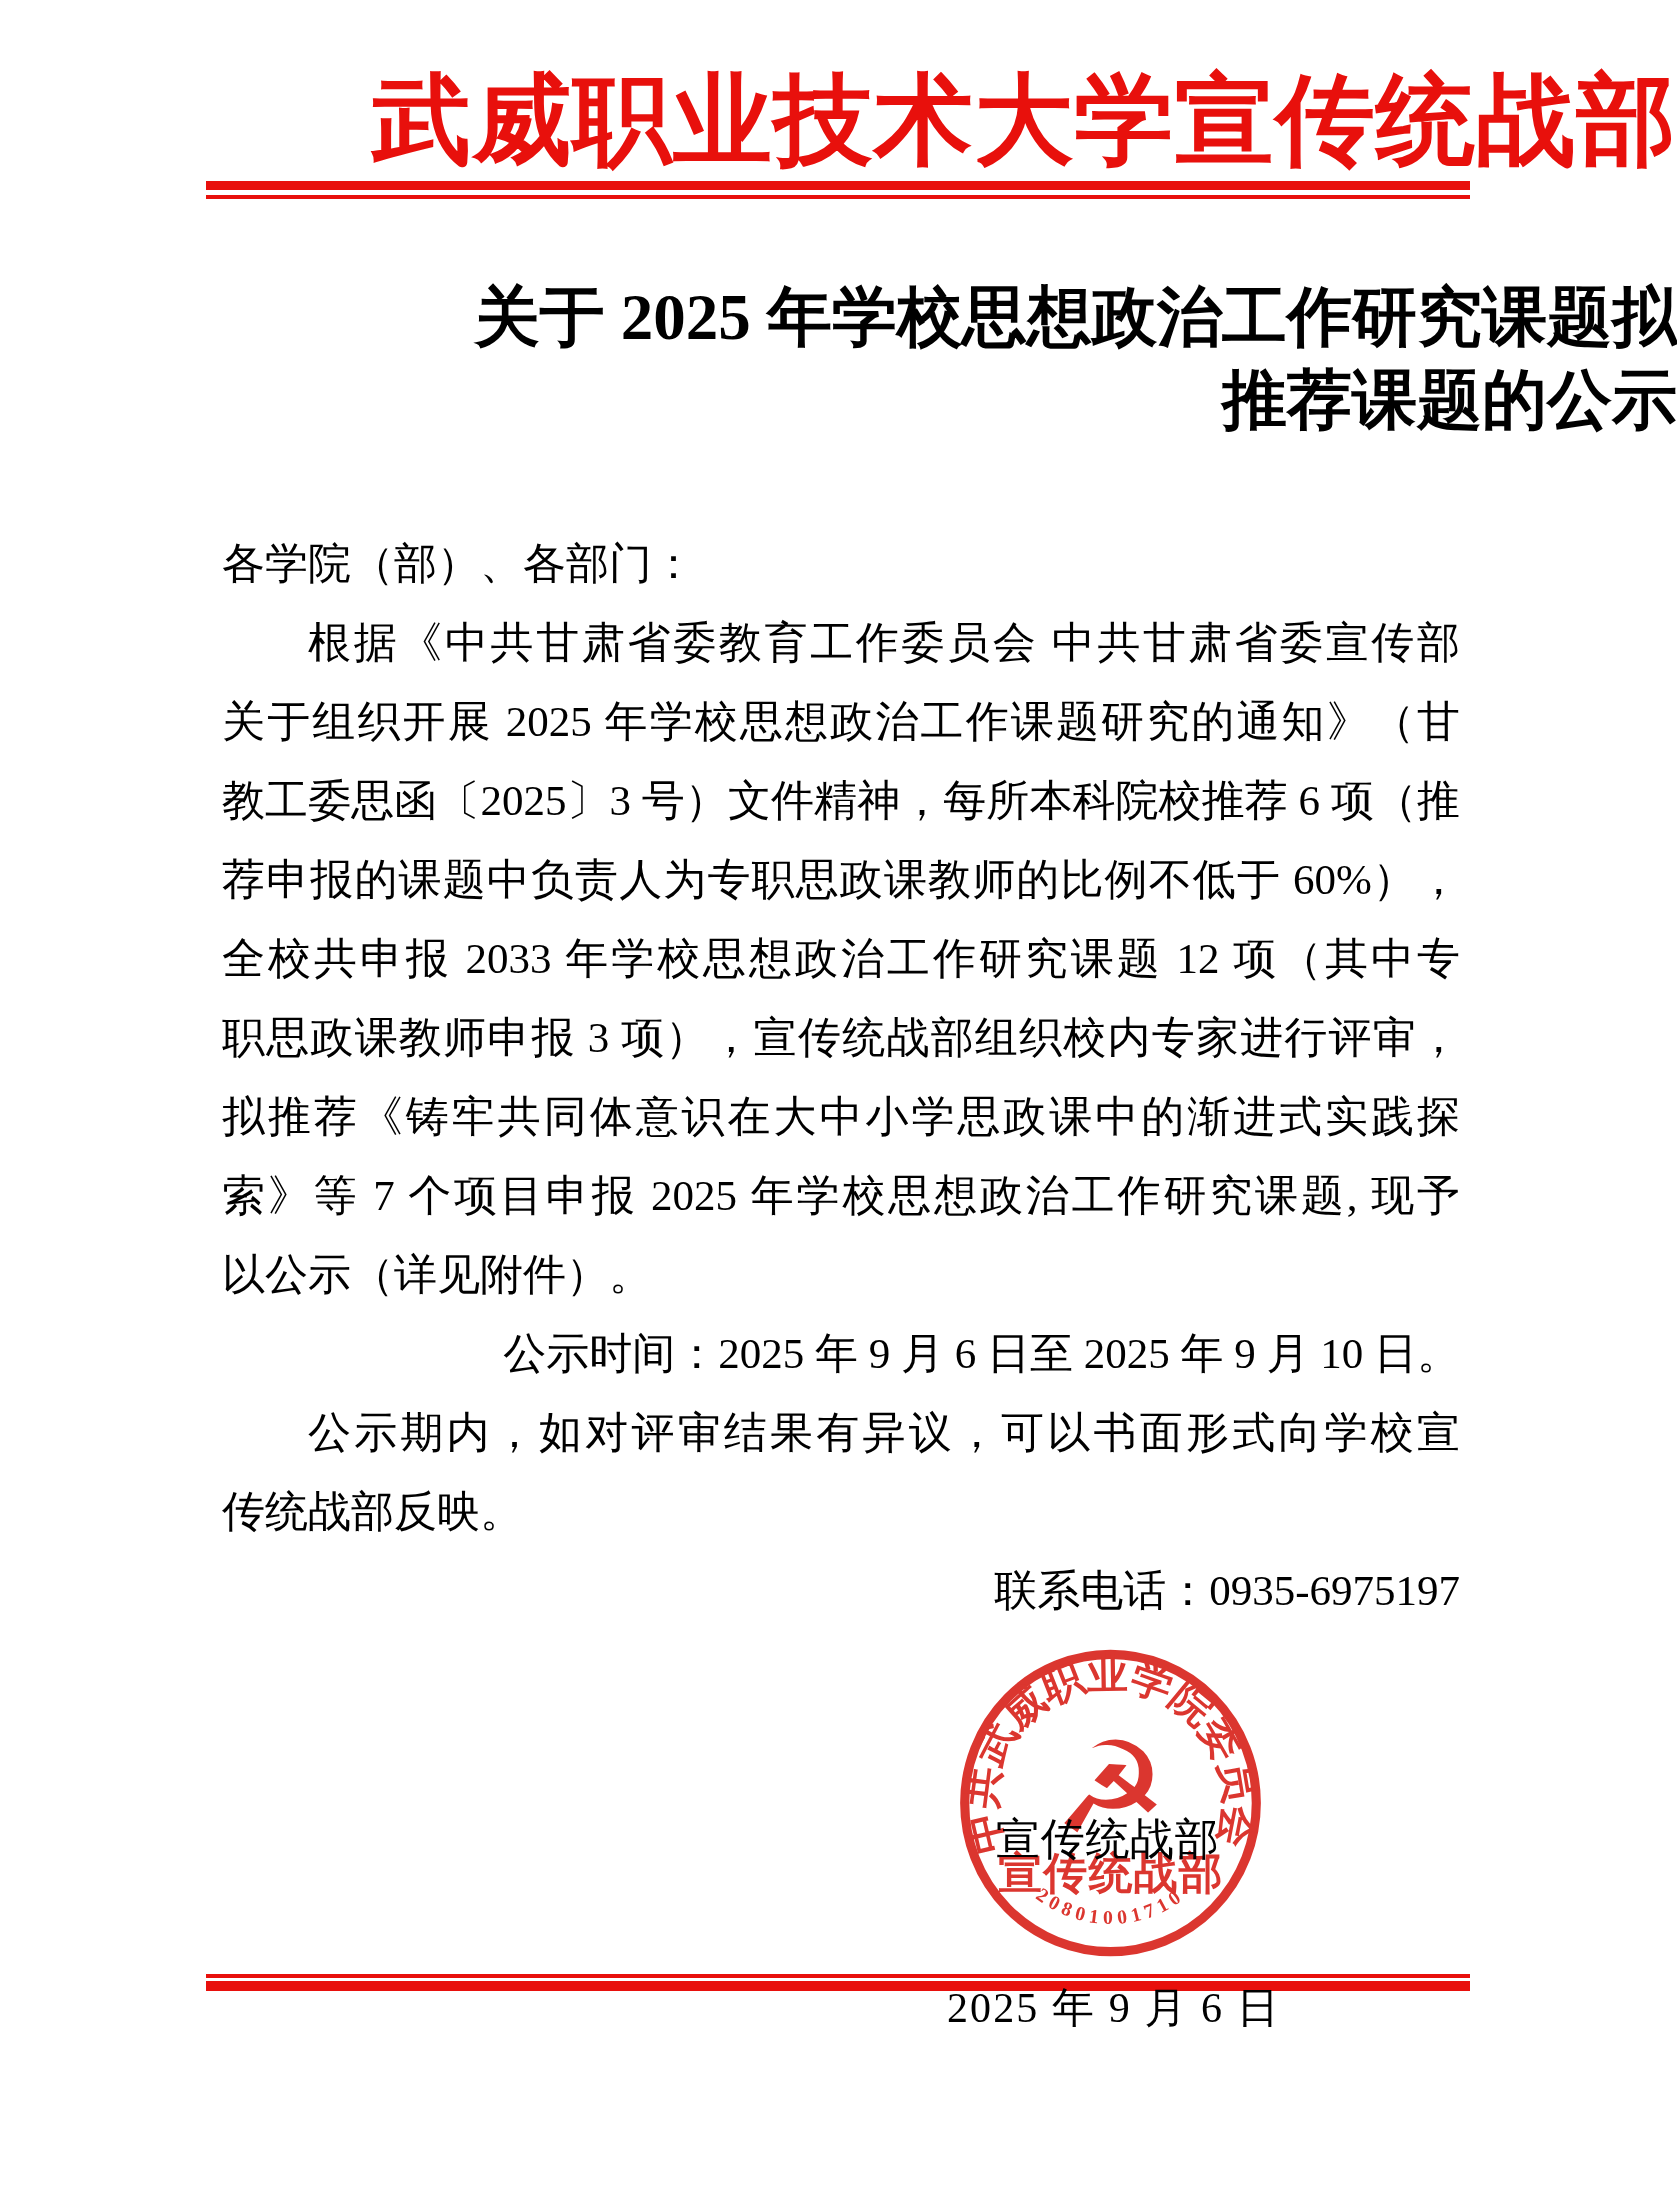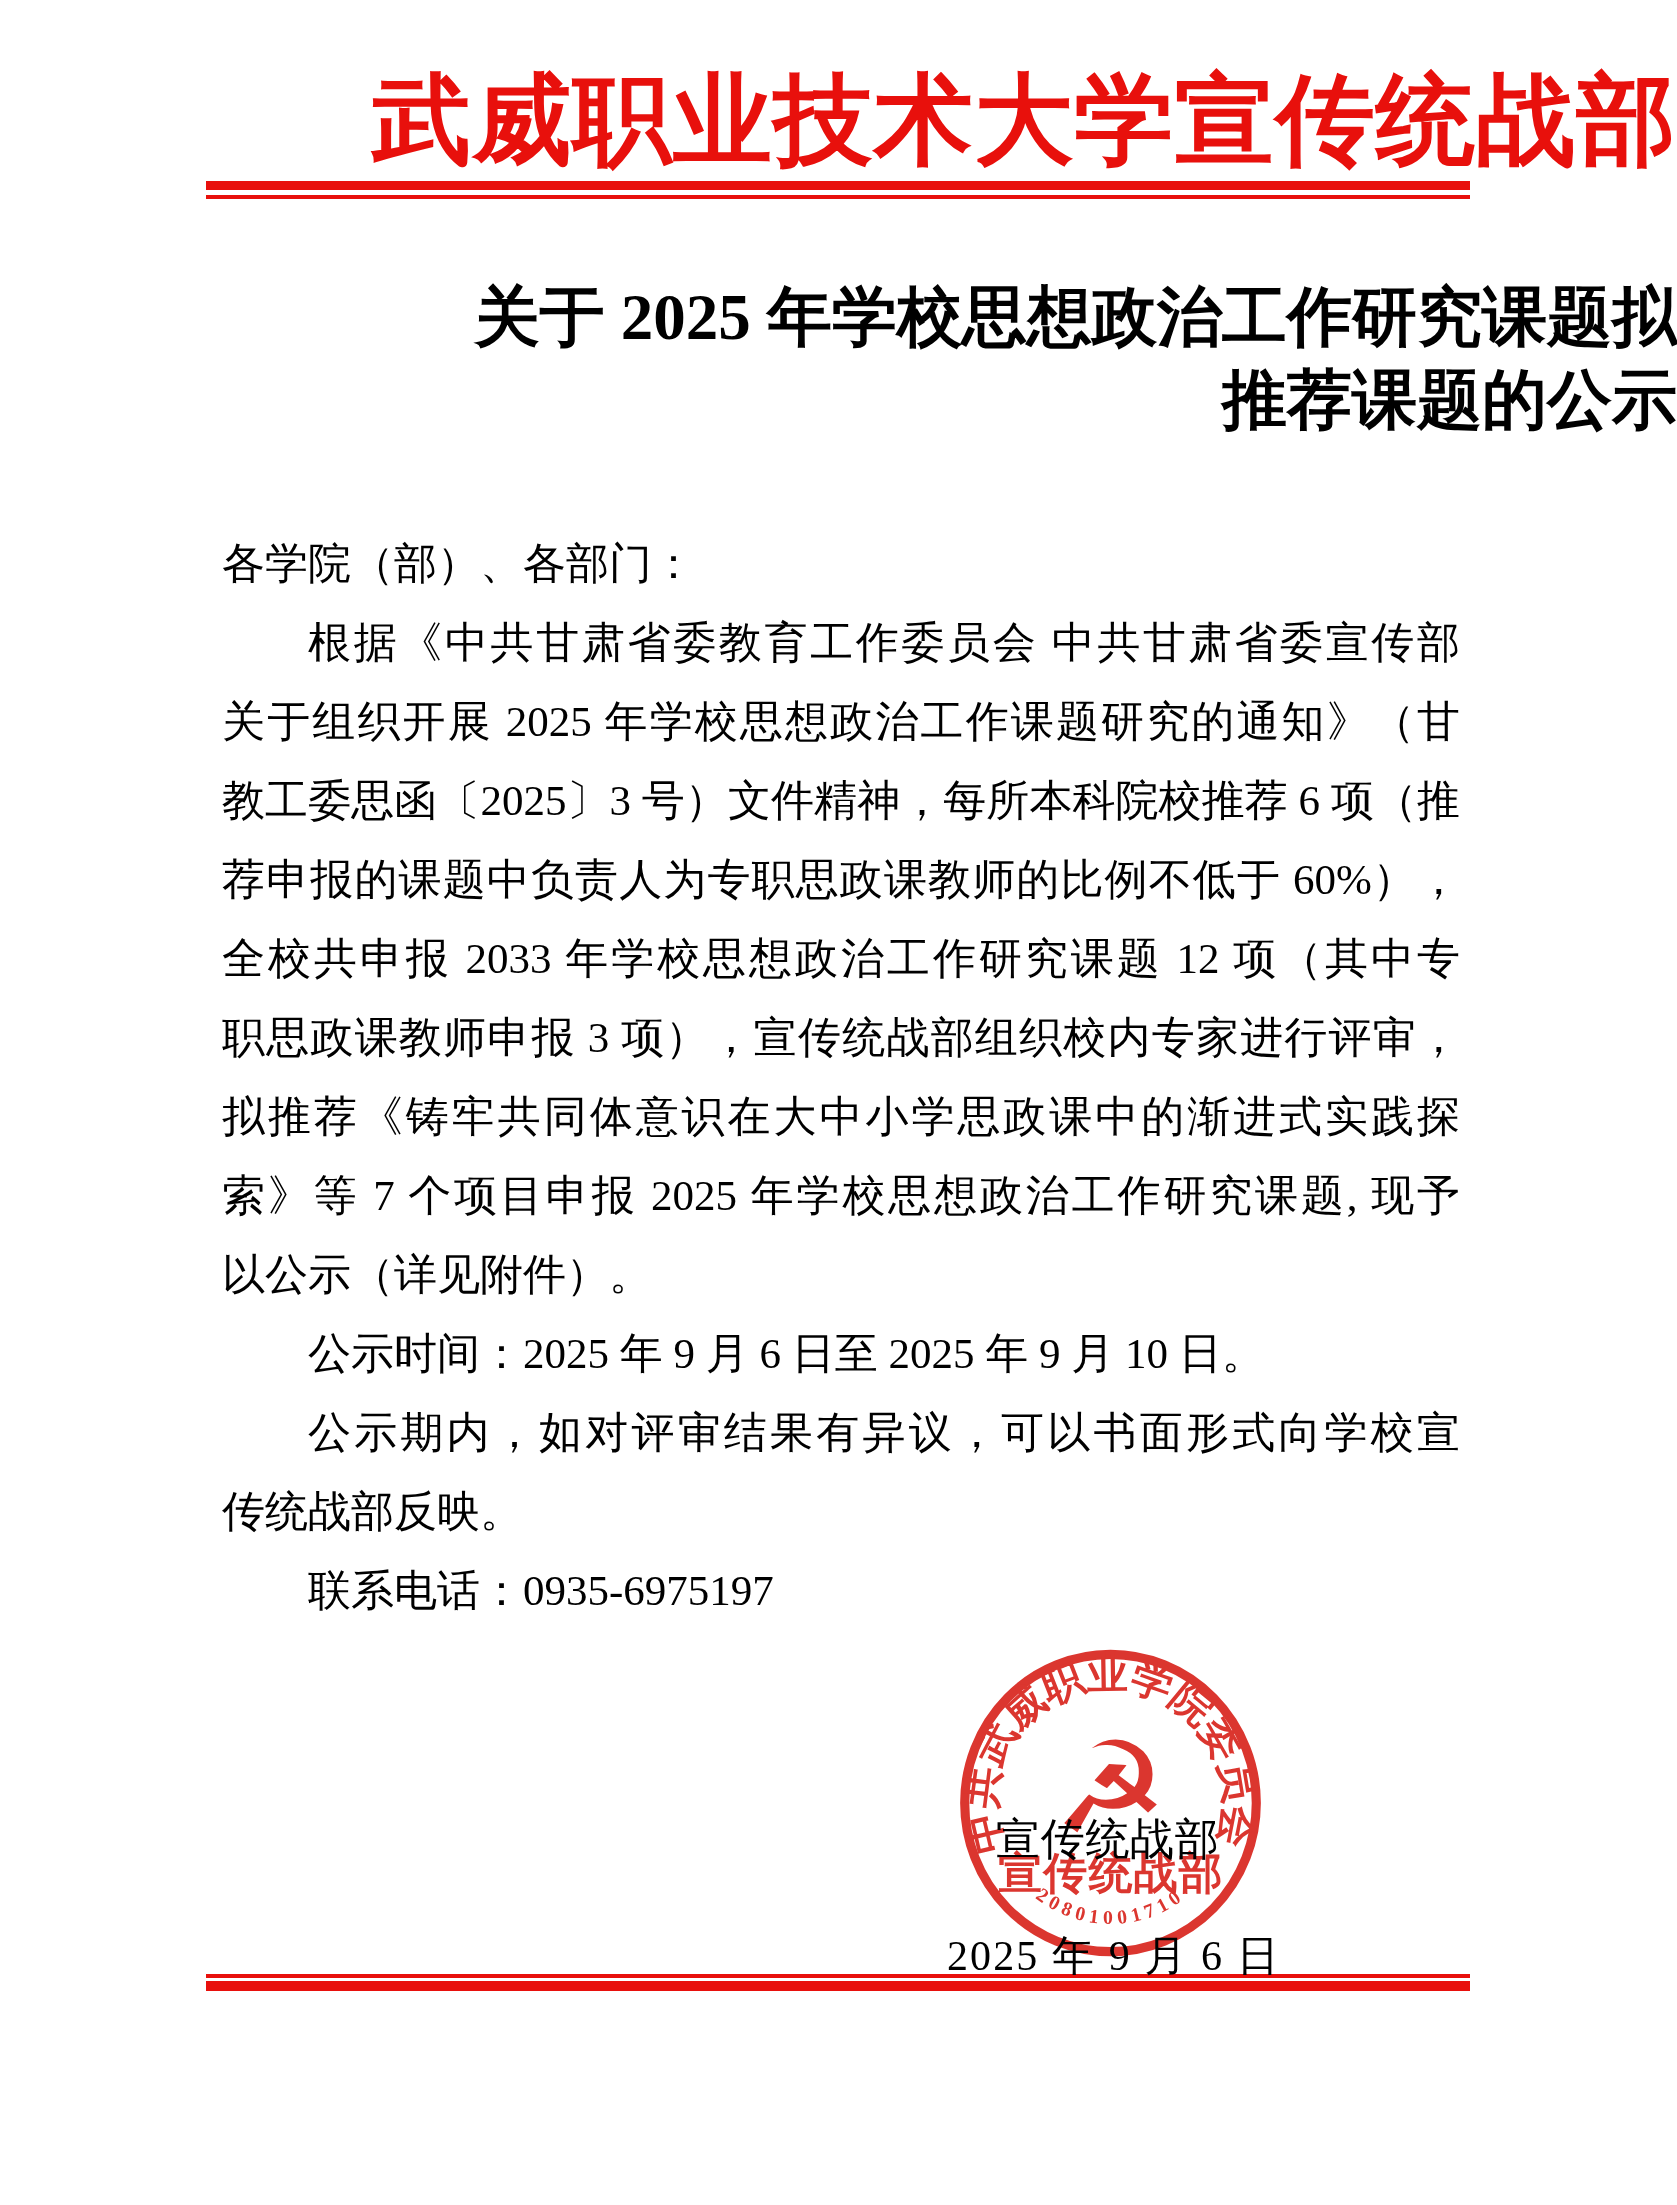--- a/index.html
+++ b/index.html
@@ -44,35 +44,35 @@
   
   .body-text {
     position: absolute;
     left: 222px; top: 524px;
     width: 1238px;
     font-size: 43px;
     line-height: 79px;
     color: #000;
   }
   .line { width: 100%; }
-  .indent { text-indent: 2em; }
+  .indent { text-indent: 2em; text-align: right; }
   .just { text-align: justify; text-align-last: justify; }
 
   
   .closing-signature {
     position: absolute;
     left: 996px; top: 1810px;
     font-size: 44px;
     letter-spacing: 0.7px;
     white-space: nowrap;
     z-index: 3;
   }
   .closing-date {
     position: absolute;
-    left: 947px; top: 1928px;
+    left: 947px; top: 1980px;
     font-size: 42px;
     letter-spacing: 2.1px;
     white-space: nowrap;
     z-index: 3;
   }
 
   
   .seal {
     position: absolute;
     left: 952px; top: 1641px;

